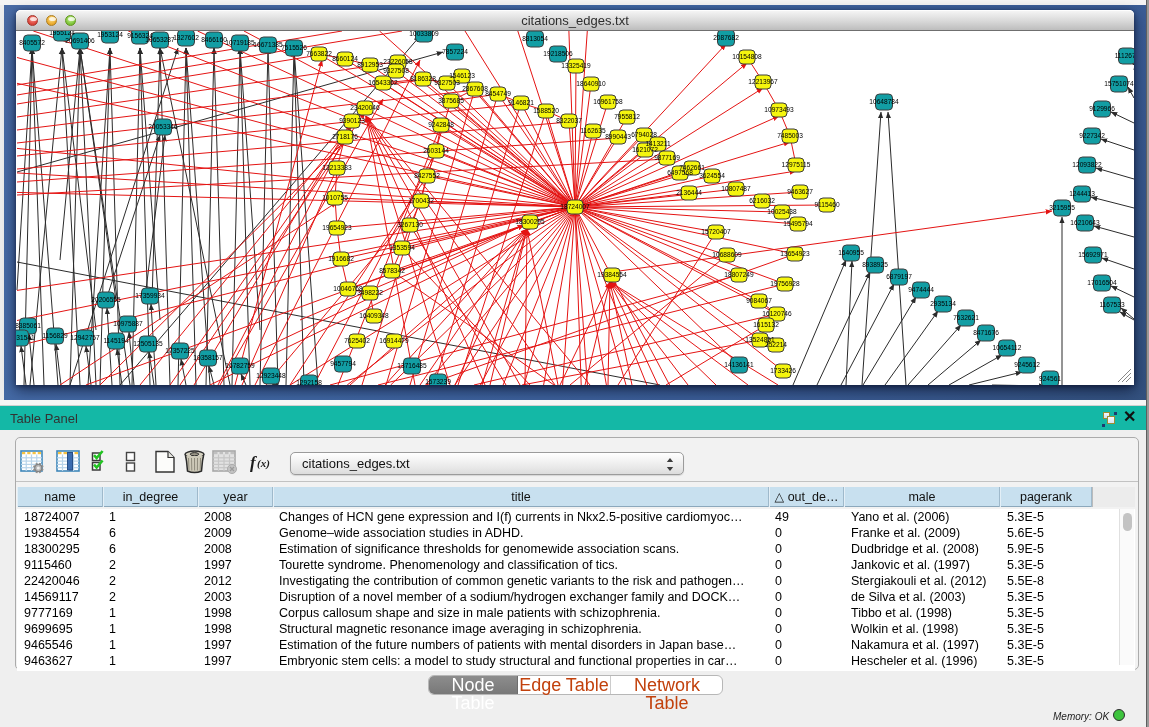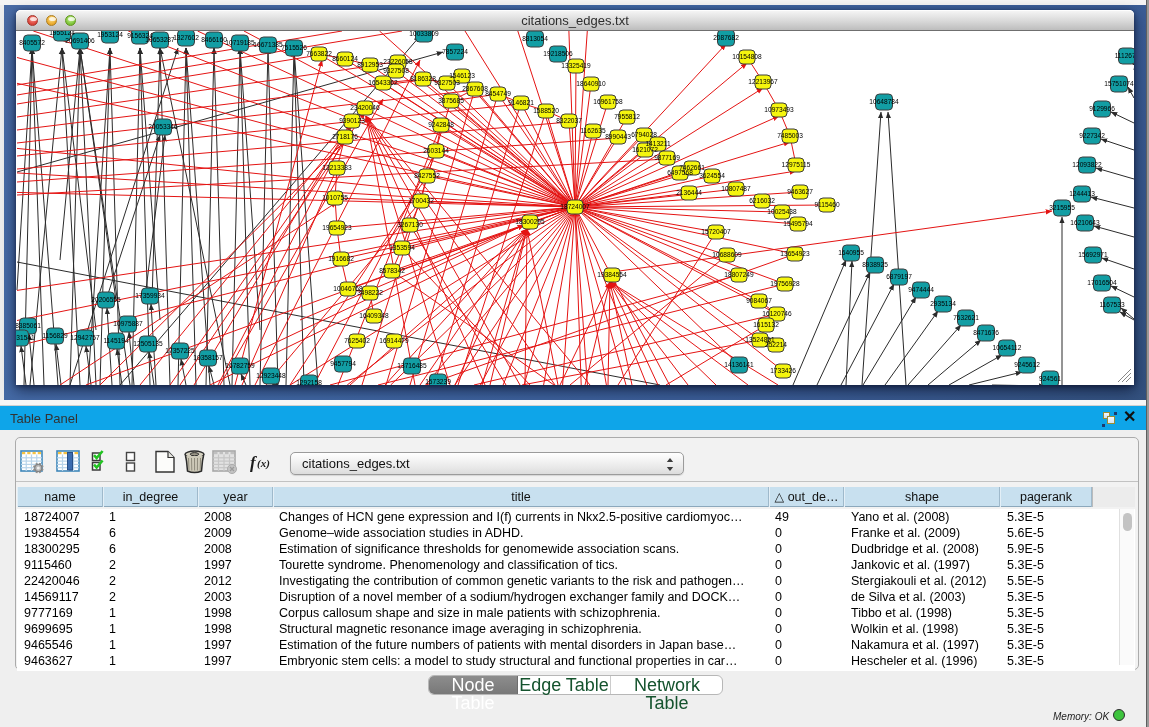--- a/index.html
+++ b/index.html
@@ -12,21 +12,21 @@
 #titlebar { position:absolute; left:0; top:0; width:1118px; height:21px; border-radius:5px 5px 0 0; background:linear-gradient(#f7f7f7,#d9d9d9 55%,#bdbdbd); border-bottom:1px solid #6f6f6f; box-shadow:inset 0 1px 0 #fdfdfd; }
 #titlebar .tt { position:absolute; left:0; right:0; top:3px; text-align:center; font-size:13px; color:#2e2e2e; }
 .tl { position:absolute; top:4.5px; width:11px; height:11px; border-radius:50%; }
 .tl i { position:absolute; left:2px; top:1px; width:7px; height:4px; border-radius:50%; background:rgba(255,255,255,.75); }
 #tlr { left:11px; background:radial-gradient(circle at 50% 35%, #f6968c, #df4b40 60%, #c03229); border:.5px solid #a5352c; }
 #tly { left:30px; background:radial-gradient(circle at 50% 35%, #fbe08c, #eeaf33 60%, #d29224); border:.5px solid #ad7d1e; }
 #tlg { left:49px; background:radial-gradient(circle at 50% 35%, #cdf09c, #83c93f 60%, #68ab2e); border:.5px solid #62951d; }
 
 #tpanel { position:absolute; left:0; top:400px; width:1146px; height:327px; background:#efefef; }
 #tpgap { position:absolute; left:0; top:0; width:100%; height:5px; background:#f6f6f6; }
-#tpbar { position:absolute; left:0; top:5px; width:100%; height:25px; background:#0ea5e9; border-top:1px solid #d0d0d0;text-decoration:underline; }
+#tpbar { position:absolute; left:0; top:5px; width:100%; height:25px; background:#14b8a6; border-top:1px solid #d0d0d0;text-decoration:underline; }
 #tpbar .lbl { position:absolute; left:10px; top:5px; font-size:13px; color:#333; }
 #tpbar .flo { position:absolute; left:1103px; top:6px; width:13px; height:13px; }
 #tpbar .flo .sq1 { position:absolute; left:0; top:0; width:7px; height:7px; border:1.5px solid #9b8d33; background:linear-gradient(#f4f8fc,#cfe0f0); }
 #tpbar .flo .sq2 { position:absolute; left:4px; top:4px; width:8px; height:8px; border:1.5px solid #9b8d33; background:linear-gradient(#f6fafd,#d5e4f2); }
 #tpbar .flo .d1 { position:absolute; left:11px; top:0; width:2.5px; height:2.5px; background:#1d3a6e; }
 #tpbar .flo .d2 { position:absolute; left:-1px; top:12px; width:2.5px; height:2.5px; background:#1d3a6e; }
 #tpbar .xx { position:absolute; left:1123px; top:1px; font-size:16px; font-weight:bold; color:#111; }
 #subpanel { position:absolute; left:15px; top:37px; width:1124px; height:233px; background:#f2f2f2; border:1px solid #ababab; border-radius:5px; }
 
 #toolbar { position:absolute; left:0; top:0; width:100%; height:44px; border-bottom:1px solid #c2c2c2; }
@@ -37,21 +37,21 @@
 #thead .hc { position:absolute; top:0; height:20px; border-right:1px solid #9fb9cb; border-left:1px solid #e3eff7; font-size:12.5px; color:#111; text-align:center; line-height:20px; }
 #thead .filler { position:absolute; left:1075px; top:0; width:43px; height:20px; background:#ececec; border-left:1px solid #bbb; }
 #tbody { position:absolute; left:1px; top:71px; width:1118px; height:162px; background:#fff; font-size:12.5px; color:#000; }
 .tr { position:absolute; left:0; width:1100px; height:16px; }
 .tr span { position:absolute; top:0; white-space:nowrap; line-height:16px; }
 .clip { overflow:hidden; }
 #vscroll { position:absolute; left:1103px; top:71px; width:15px; height:156px; background:#fafafa; border-left:1px solid #e0e0e0; }
 #vthumb { position:absolute; left:3px; top:4px; width:9px; height:18px; border-radius:5px; background:#c3c3c3; }
 
 #tabs { position:absolute; left:428px; top:275px; width:295px; height:20px; border:1px solid #b7b7b7; border-radius:6px; background:#fff; font-size:18px; }
-#tabs .seg { position:absolute; top:0; height:18px; line-height:18px; text-align:center; color:#14532d; }
+#tabs .seg { position:absolute; top:0; height:18px; line-height:18px; text-align:center; color:#c2410c; }
 #tabs .sel { background:linear-gradient(#8d8d8d,#787878); color:#fff; border-radius:5px 0 0 5px; border-right:1px solid #6e6e6e; }
 #mem { position:absolute; left:1053px; top:311px; font-size:10px; color:#222;font-style:italic; }
 #memdot { position:absolute; left:1113px; top:309px; width:12px; height:12px; border-radius:50%; background:#3ec43e; border:1.5px solid #2e2e2e; }
 </style></head>
 <body>
 <div id="desktop"></div>
 <div id="topstrip"></div>
 <div id="gwin">
   <div id="titlebar">
     <div class="tl" id="tlr">
@@ -721,32 +721,32 @@
             <path d="M5,1 L8.2,5 L1.8,5 z" fill="#3c3c3c"></path>
             <path d="M5,14 L8.2,10 L1.8,10 z" fill="#3c3c3c"></path>
           </svg></div>
     </div>
     <div id="thead">
       <div class="hc" style="left:0px;width:86px">name</div>
       <div class="hc" style="left:86px;width:95px">in_degree</div>
       <div class="hc" style="left:181px;width:75px">year</div>
       <div class="hc" style="left:256px;width:496px">title</div>
       <div class="hc" style="left:752px;width:75px">△ out_de…</div>
-      <div class="hc" style="left:827px;width:156px">shape</div>
+      <div class="hc" style="left:827px;width:156px">male</div>
       <div class="hc" style="left:983px;width:92px">pagerank</div>
       <div class="filler"></div>
     </div>
     <div id="tbody">
 <div class="tr" style="top:0px">
           <span style="left:7px">18724007</span>
           <span style="left:92px">1</span>
           <span style="left:187px">2008</span>
           <span style="left:262px;width:482px" class="clip">Changes of HCN gene expression and I(f) currents in Nkx2.5-positive cardiomyoc…</span>
           <span style="left:758px">49</span>
-          <span style="left:834px">Yano et al. (2008)</span>
+          <span style="left:834px">Yano et al. (2006)</span>
           <span style="left:990px">5.3E-5</span>
         </div>
 <div class="tr" style="top:16px">
           <span style="left:7px">19384554</span>
           <span style="left:92px">6</span>
           <span style="left:187px">2009</span>
           <span style="left:262px;width:482px" class="clip">Genome–wide association studies in ADHD.</span>
           <span style="left:758px">0</span>
           <span style="left:834px">Franke et al. (2009)</span>
           <span style="left:990px">5.6E-5</span>
@@ -769,21 +769,21 @@
           <span style="left:834px">Jankovic et al. (1997)</span>
           <span style="left:990px">5.3E-5</span>
         </div>
 <div class="tr" style="top:64px">
           <span style="left:7px">22420046</span>
           <span style="left:92px">2</span>
           <span style="left:187px">2012</span>
           <span style="left:262px;width:482px" class="clip">Investigating the contribution of common genetic variants to the risk and pathogen…</span>
           <span style="left:758px">0</span>
           <span style="left:834px">Stergiakouli et al. (2012)</span>
-          <span style="left:990px">5.5E-5</span>
+          <span style="left:990px">5.5E-8</span>
         </div>
 <div class="tr" style="top:80px">
           <span style="left:7px">14569117</span>
           <span style="left:92px">2</span>
           <span style="left:187px">2003</span>
           <span style="left:262px;width:482px" class="clip">Disruption of a novel member of a sodium/hydrogen exchanger family and DOCK…</span>
           <span style="left:758px">0</span>
           <span style="left:834px">de Silva et al. (2003)</span>
           <span style="left:990px">5.3E-5</span>
         </div>

